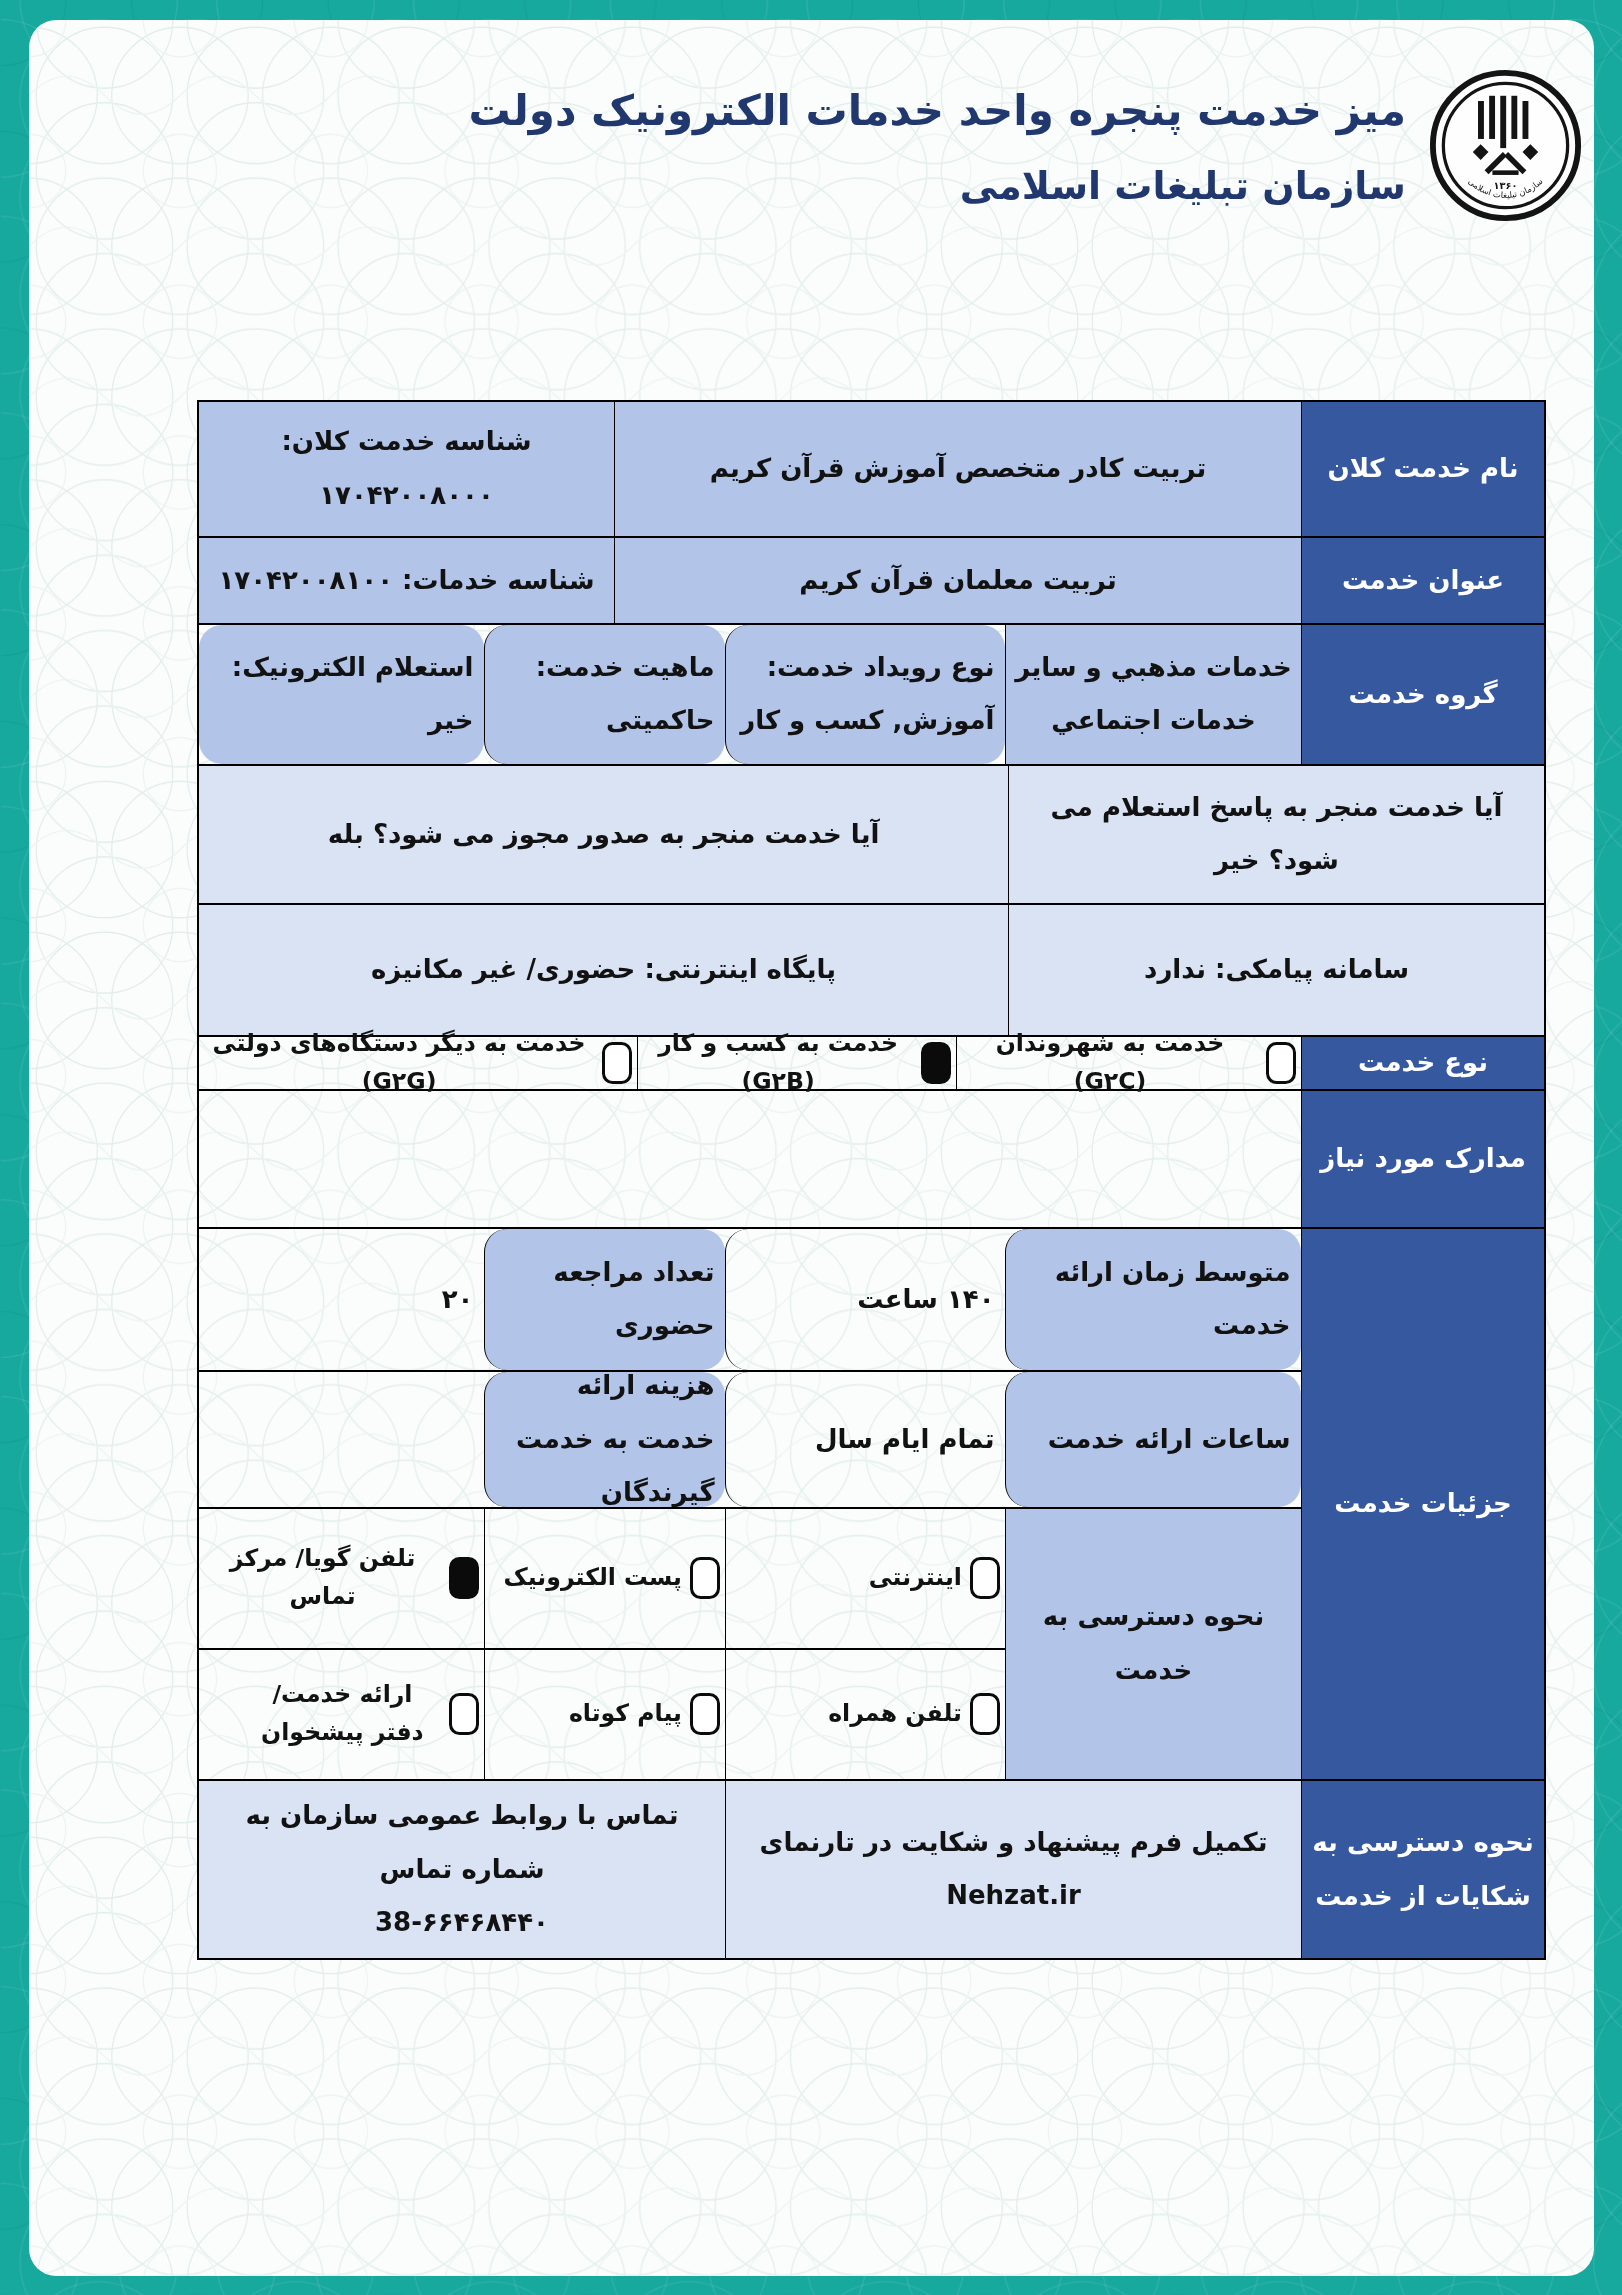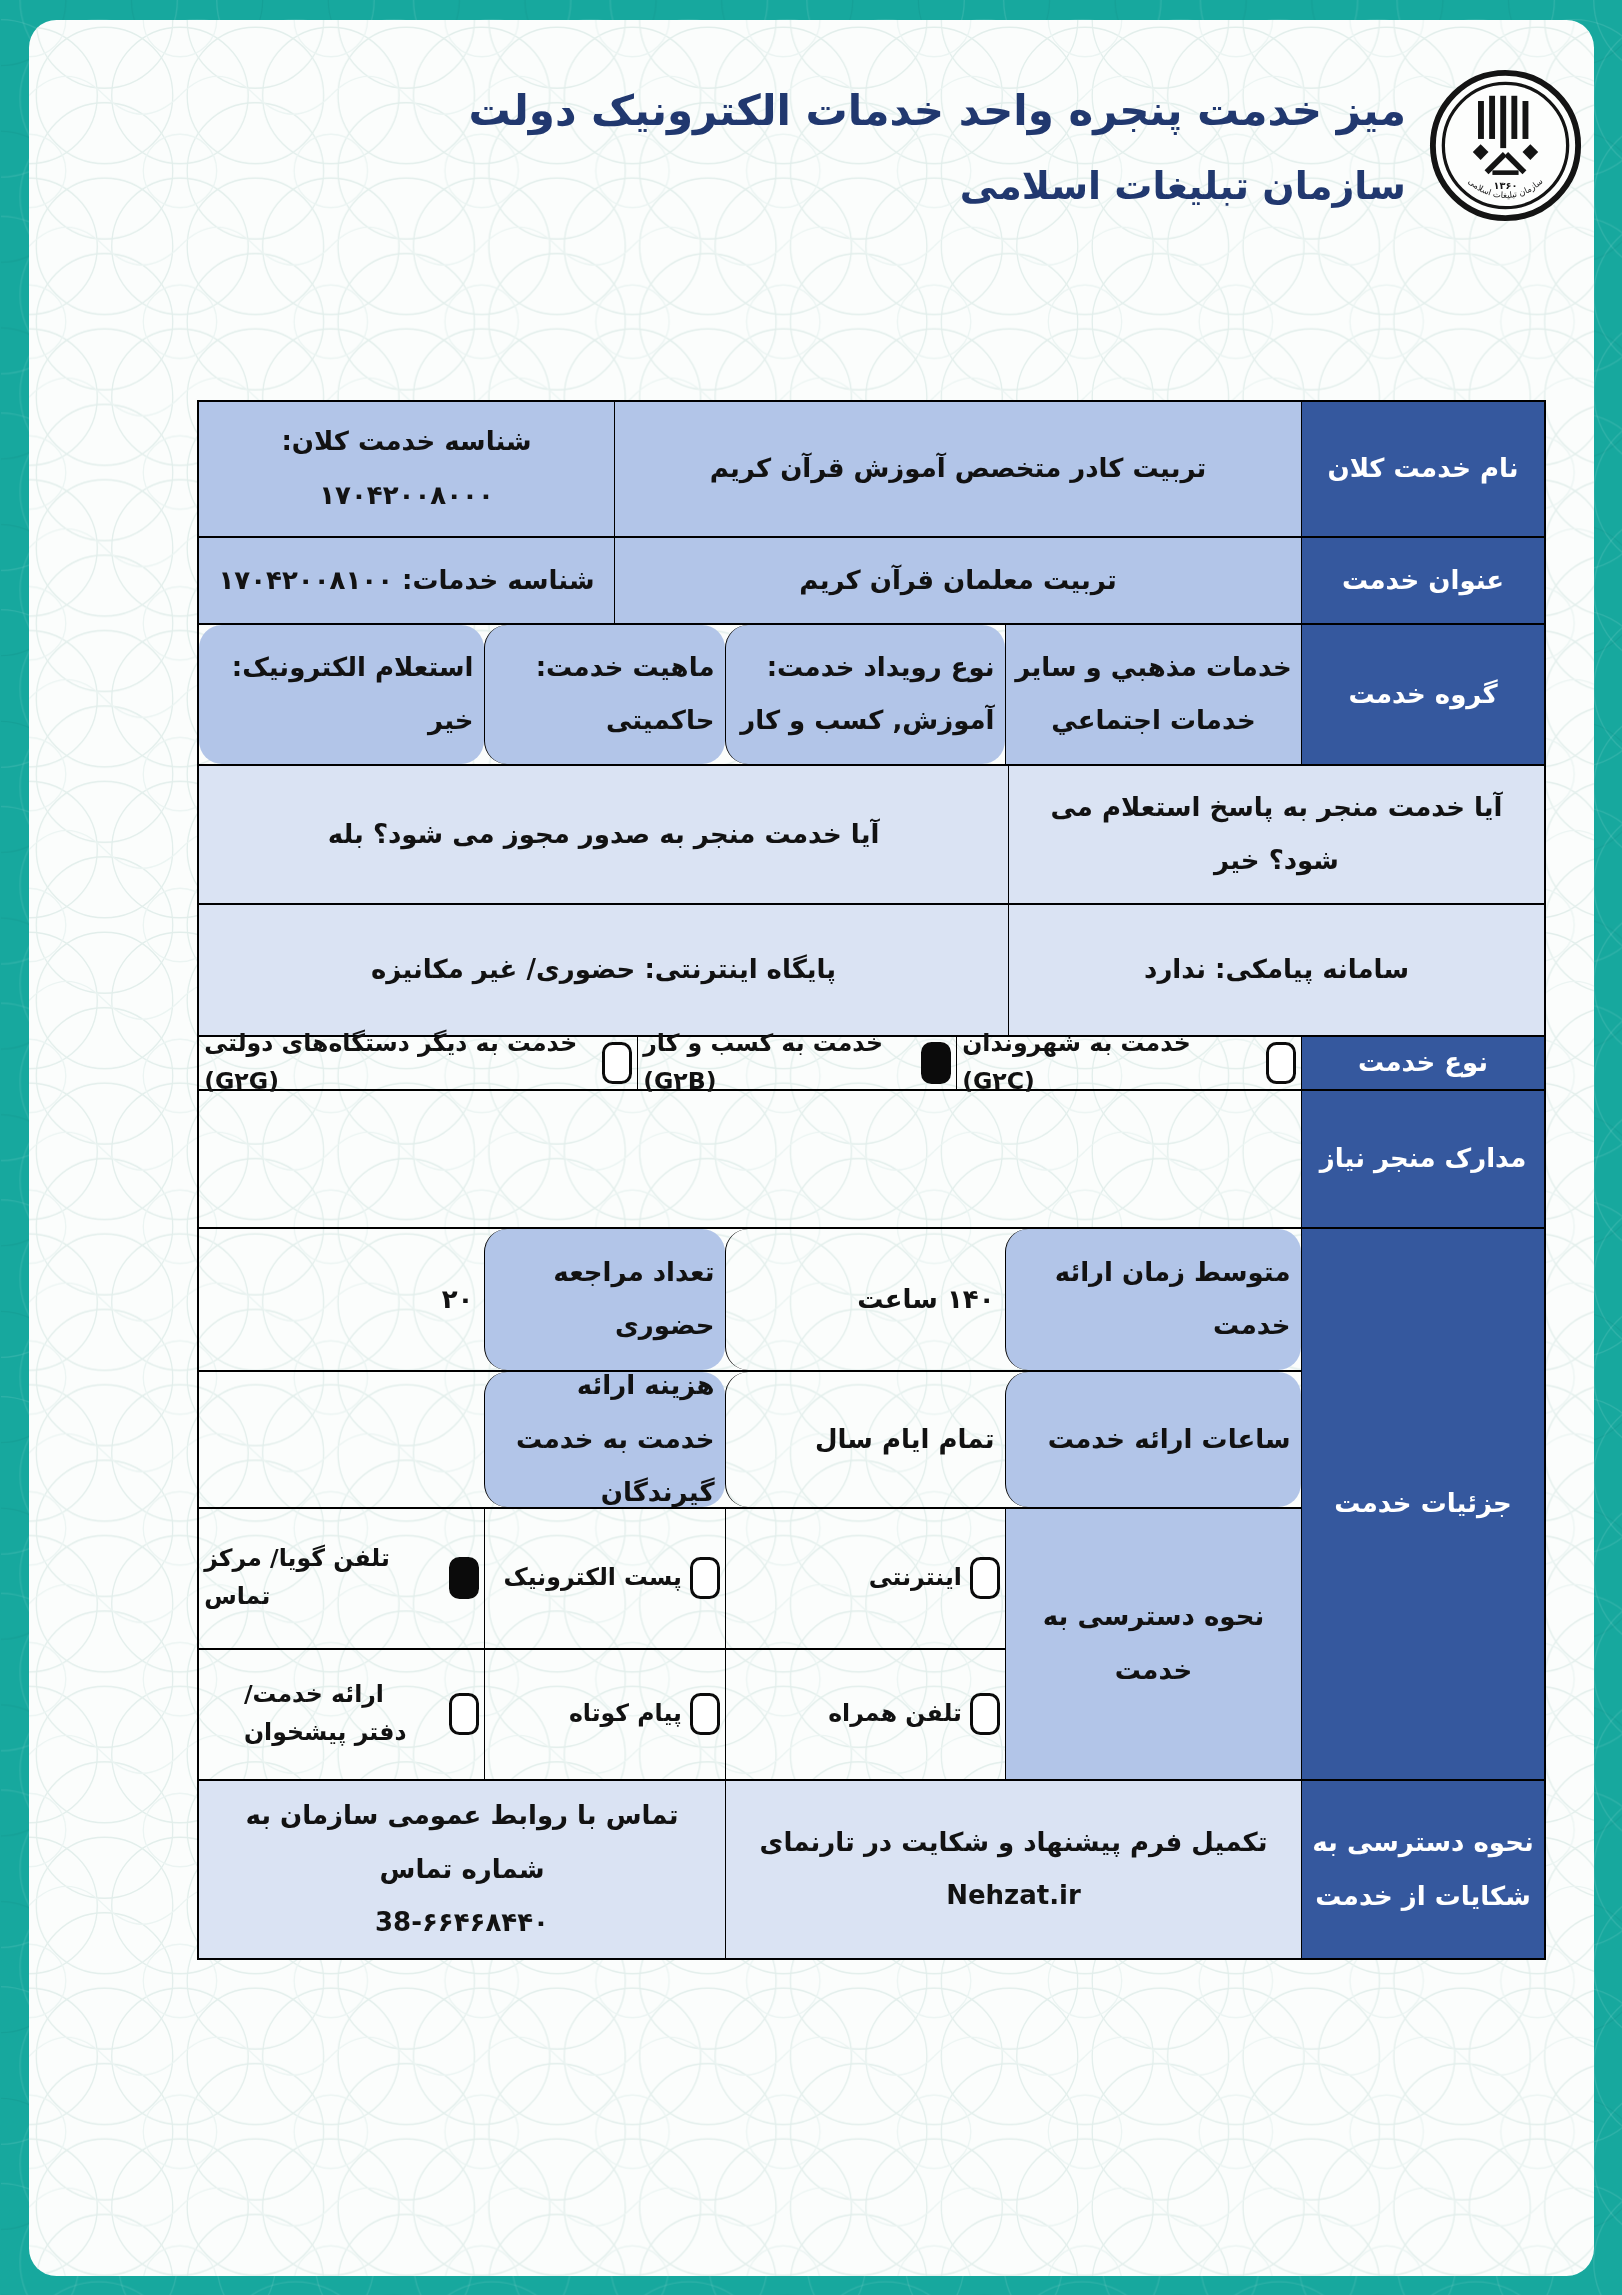--- a/index.html
+++ b/index.html
@@ -39,21 +39,21 @@
     text-align:center; font-weight:bold; color:#121212;
     font-size:26px; line-height:2.05; padding:0 6.6px;
   }
   .cell:last-child { border-left:none; }
   .th { background:var(--header_cell_blue,#35589E); color:#fff; font-size:26px; line-height:2.1; }
   .lb { background:var(--label_cell_blue,#B2C5E8); }
   .lt { background:var(--row_light_blue,#DAE3F3); }
   .ralign { align-items:flex-start; text-align:right; padding:0 10.5px;border-radius:23px; }
   .chk-cell {
     flex-direction:row; justify-content:flex-start; align-items:center;
-    gap:7.9px; padding:0 5.2px; font-size:23.6px; text-align:left; line-height:1.6;
+    gap:7.9px; padding:0 5.2px; font-size:23.6px; text-align:center; line-height:1.6;
   }
   .cb {
     width:30px; height:42px; border:3.3px solid #0B0B0B; border-radius:10.5px;
     background:#fff; flex:none;
   }
   .cb.filled { background:#0B0B0B; }
   .stack { display:block; }
 </style>
 </head>
 <body>
@@ -183,21 +183,21 @@
           <span class="cb filled"></span>
           <span>خدمت به کسب و کار (G۲B)</span>
         </div>
         <div class="cell chk-cell" style="flex:1">
           <span class="cb"></span>
           <span>خدمت به دیگر دستگاه‌های دولتی (G۲G)</span>
         </div>
       </div>
 
       <div class="row" style="height:138px">
-        <div class="cell th" style="width:243px">مدارک منجر نیاز</div>
+        <div class="cell th" style="width:243px">مدارک مورد نیاز</div>
         <div class="cell" style="flex:1"></div>
       </div>
 
       <div class="row" style="height:552px">
         <div class="cell th" style="width:243px">جزئیات خدمت</div>
         <div style="flex:1; display:flex; flex-direction:column; direction:rtl;">
 
           <div class="irow" style="height:142px">
             <div class="cell lb ralign" style="width:296px">متوسط زمان ارائه خدمت</div>
             <div class="cell ralign" style="width:280px">۱۴۰ ساعت</div>

